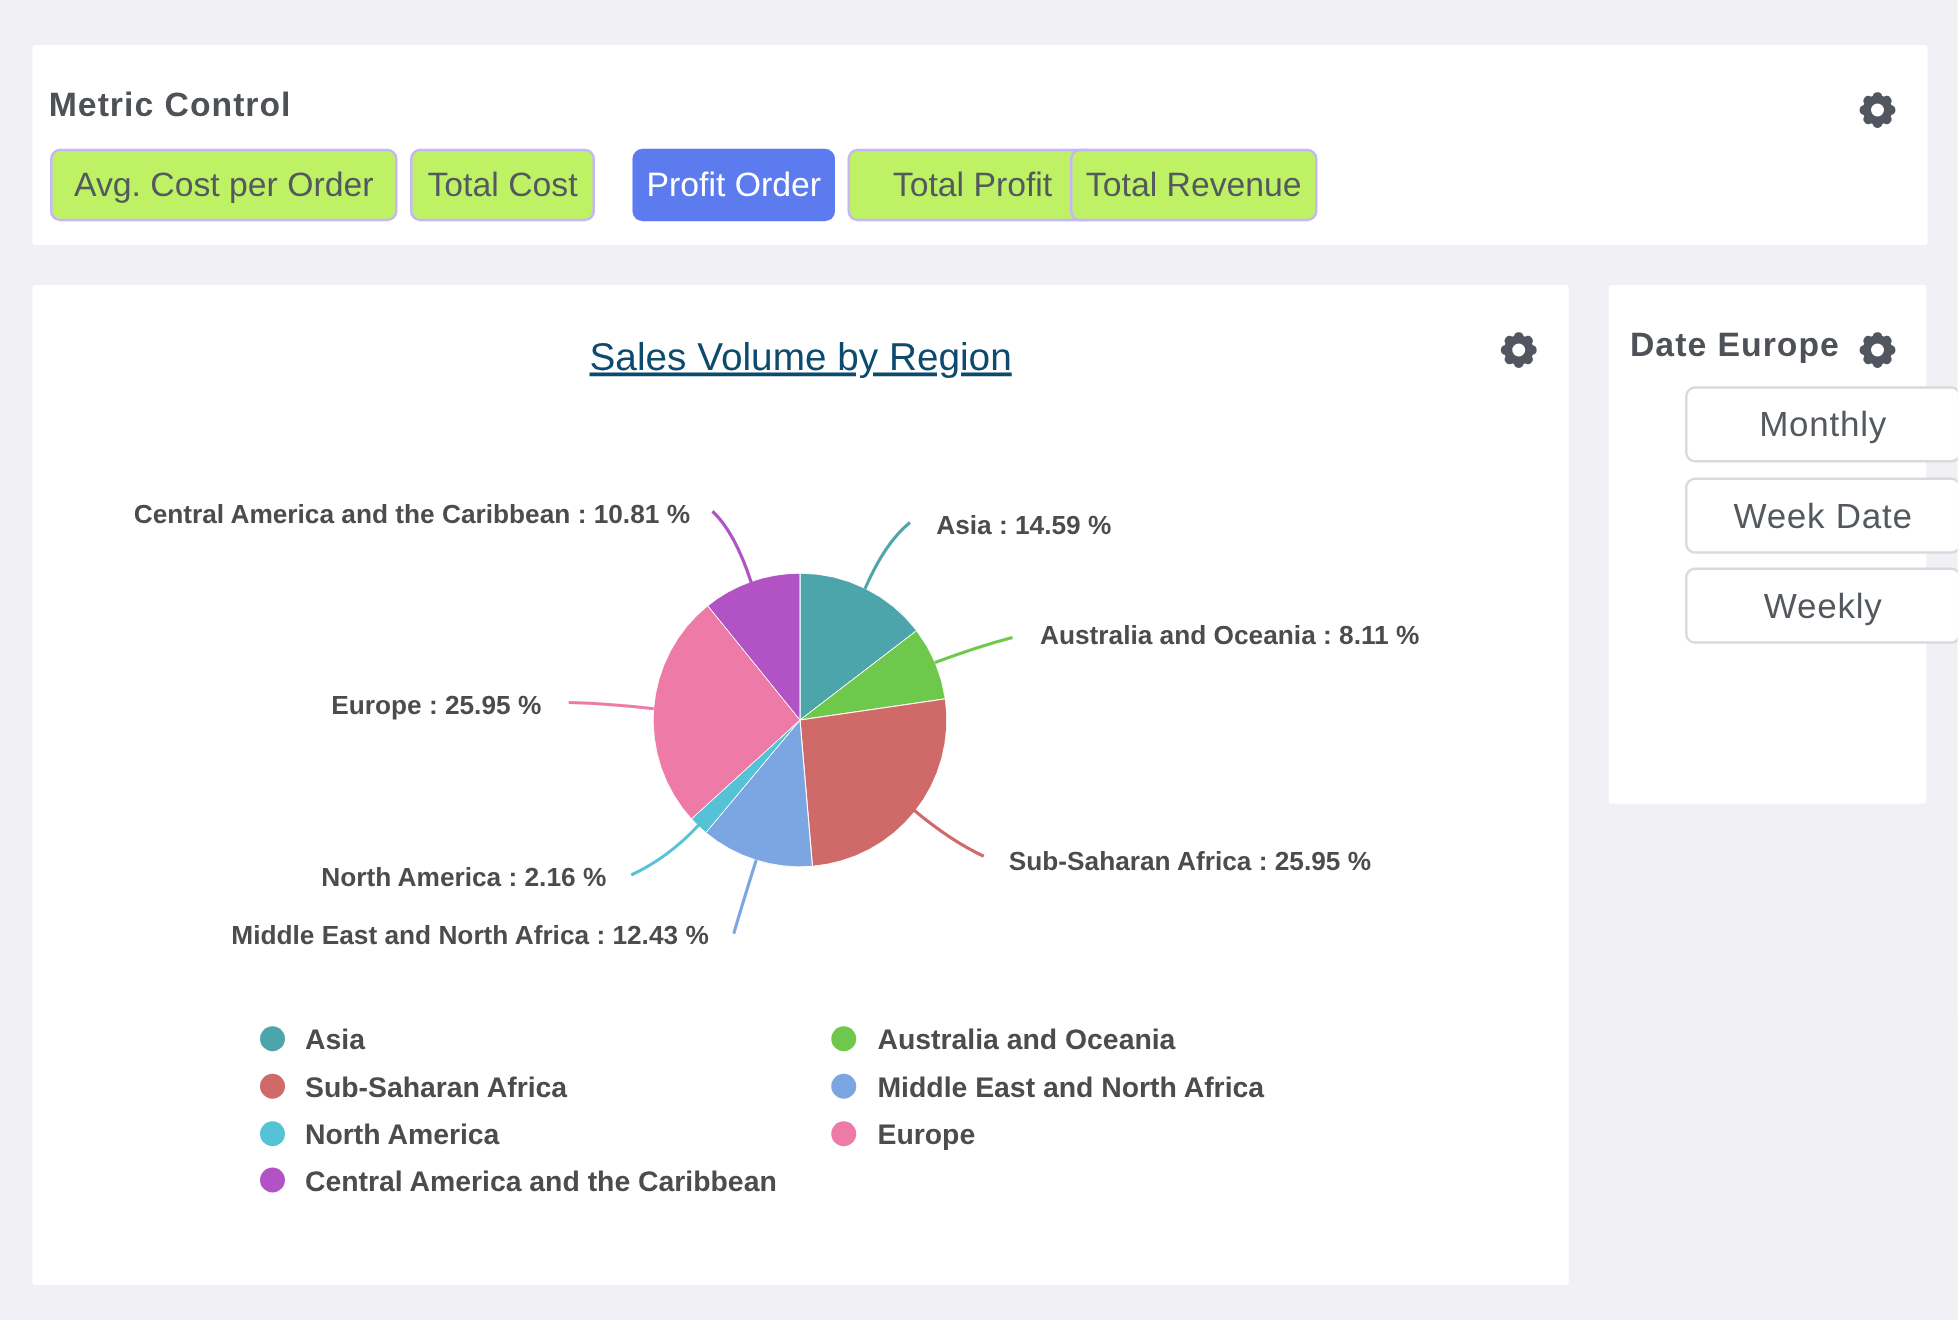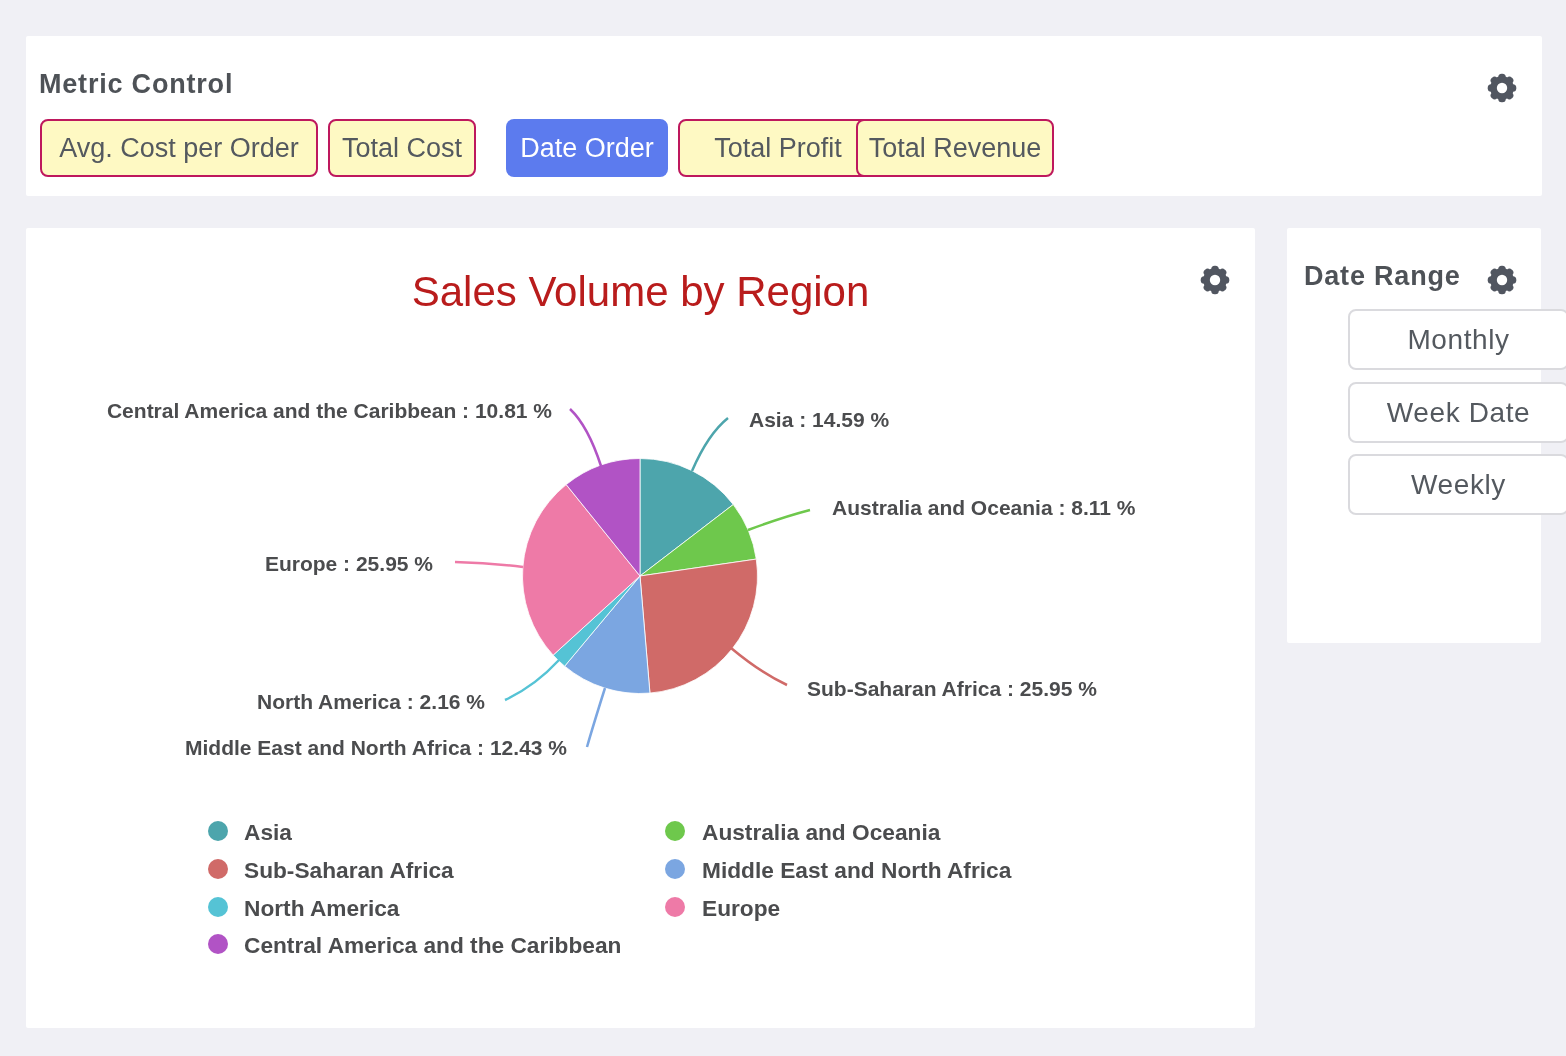--- a/index.html
+++ b/index.html
@@ -2,46 +2,46 @@
 <html><head>
 <meta charset="utf-8">
 <style>
   html,body{margin:0;padding:0;}
   body{width:1566px;height:1056px;background:#f0f0f5;font-family:"Liberation Sans",sans-serif;position:relative;overflow:hidden;}
   .card{position:absolute;background:#ffffff;border-radius:2px;}
   #topcard{left:26px;top:36px;width:1516px;height:160px;}
   #maincard{left:26px;top:228px;width:1229px;height:800px;}
   #datecard{left:1287px;top:228px;width:254px;height:415px;}
   .sectitle{position:absolute;font-size:27px;letter-spacing:0.8px;color:#4e5257;font-weight:bold;}
-  .btn{position:absolute;box-sizing:border-box;height:58px;border:2px solid #be185d;border-radius:8px;background:#fef9c3;
+  .btn{position:absolute;box-sizing:border-box;height:58px;border:2px solid #c4b5fd;border-radius:8px;background:#bef264;
        color:#54595f;font-size:27px;display:flex;align-items:center;justify-content:center;}
   .btn.sel{background:#5c7bee;border:none;color:#ffffff;}
   .dbtn{position:absolute;box-sizing:border-box;left:17px;width:221px;height:61px;border:2px solid #dadade;border-radius:8px;background:#fff;
        color:#54595f;font-size:28px;letter-spacing:0.6px;display:flex;align-items:center;justify-content:center;margin-left:44px;}
   .dbtn.sel{background:#5c7bee;border:none;color:#ffffff;}
-  #charttitle{position:absolute;left:0;top:40px;width:1229px;text-align:center;font-size:42px;color:#b91c1c;}
+  #charttitle{position:absolute;left:0;top:40px;width:1229px;text-align:center;font-size:31px;color:#0c4a6e;text-decoration:underline;}
 </style>
 </head>
 <body>
 
 <div class="card" id="topcard">
   <div class="sectitle" style="left:13px;top:33px;">Metric Control</div>
   <div class="btn" style="left:14px;top:83px;width:278px;">Avg. Cost per Order</div>
   <div class="btn" style="left:302px;top:83px;width:148px;">Total Cost</div>
-  <div class="btn sel" style="left:480px;top:83px;width:162px;">Date Order</div>
+  <div class="btn sel" style="left:480px;top:83px;width:162px;">Profit Order</div>
   <div class="btn" style="left:652px;top:83px;width:200px;">Total Profit</div>
   <div class="btn" style="left:830px;top:83px;width:198px;">Total Revenue</div>
 </div>
 
 <div class="card" id="maincard">
   <div id="charttitle">Sales Volume by Region</div>
 </div>
 
 <div class="card" id="datecard">
-  <div class="sectitle" style="left:17px;top:33px;">Date Range</div>
+  <div class="sectitle" style="left:17px;top:33px;">Date Europe</div>
   <div class="dbtn" style="top:81px;">Monthly</div>
   <div class="dbtn" style="top:154px;">Week Date</div>
   <div class="dbtn" style="top:226px;">Weekly</div>
 </div>
 
 <svg width="1566" height="1056" viewBox="0 0 1566 1056" style="position:absolute;left:0;top:0;">
 
   <g stroke="#ffffff" stroke-width="0.8" stroke-linejoin="round">
     <path d="M640.0,576.0 L640.00,458.50 A117.5,117.5 0 0 1 733.25,504.51 Z" fill="#4da5ac"></path>
     <path d="M640.0,576.0 L733.25,504.51 A117.5,117.5 0 0 1 756.28,559.08 Z" fill="#6ec84c"></path>

